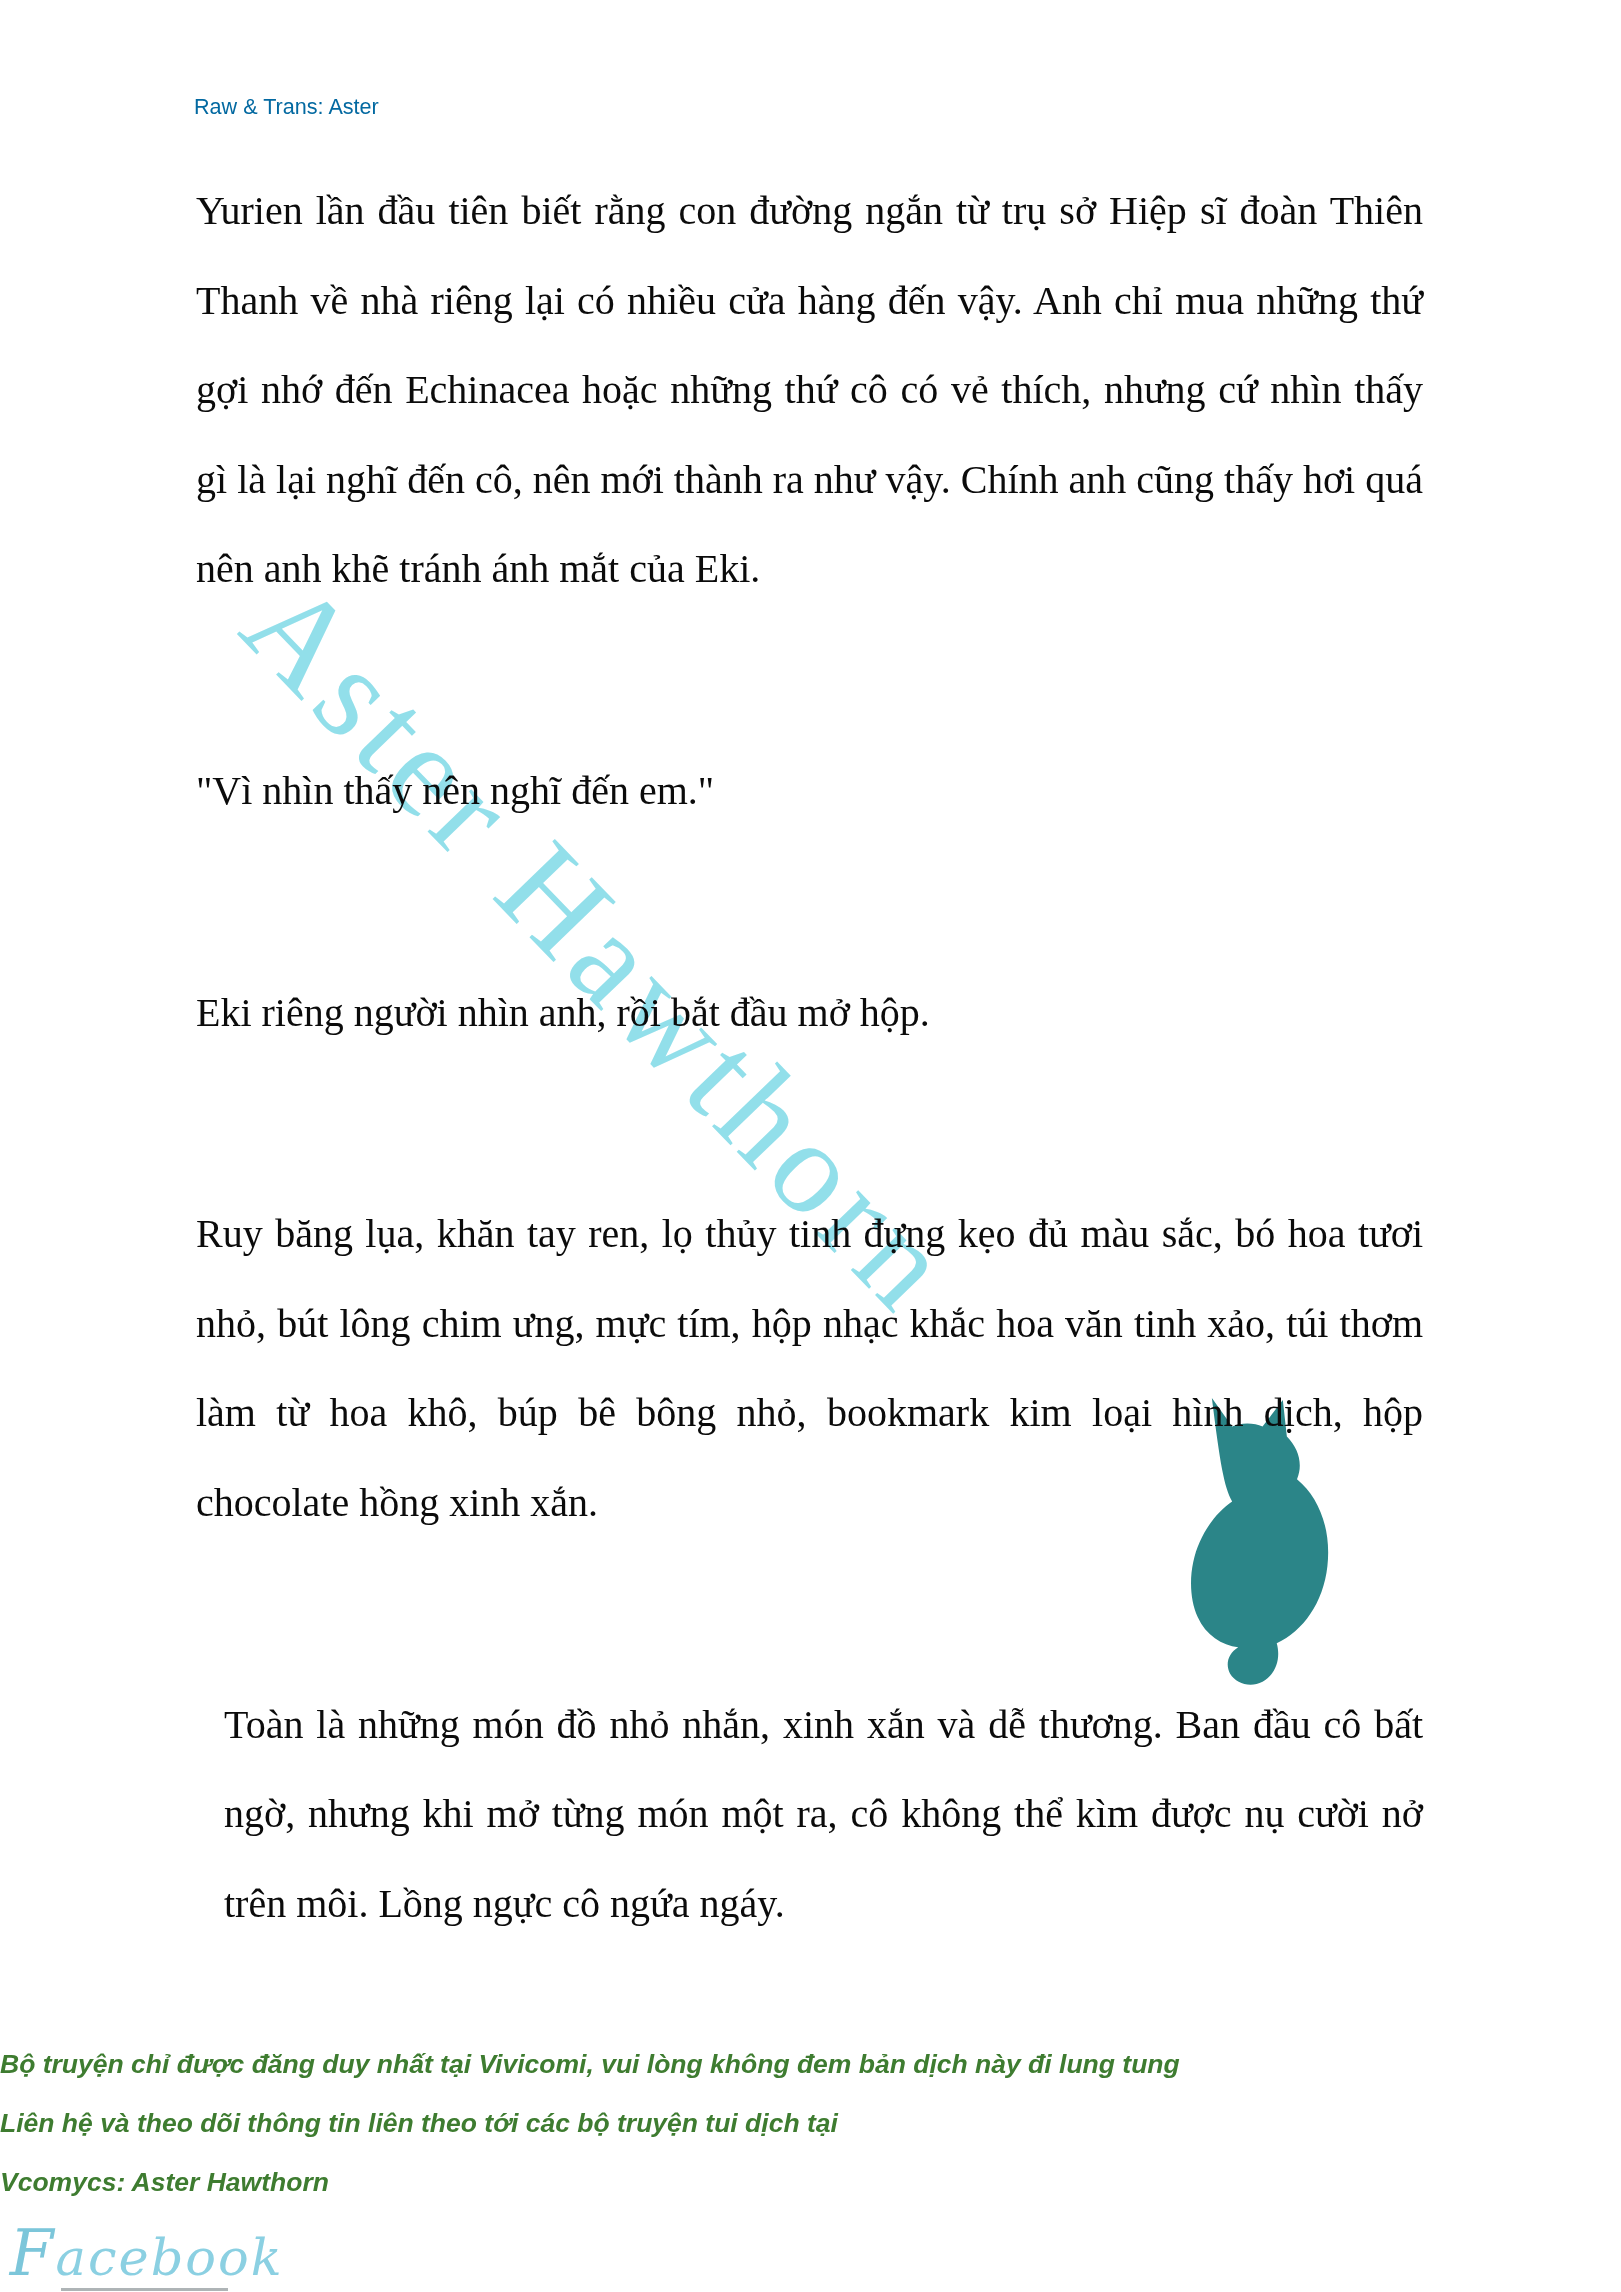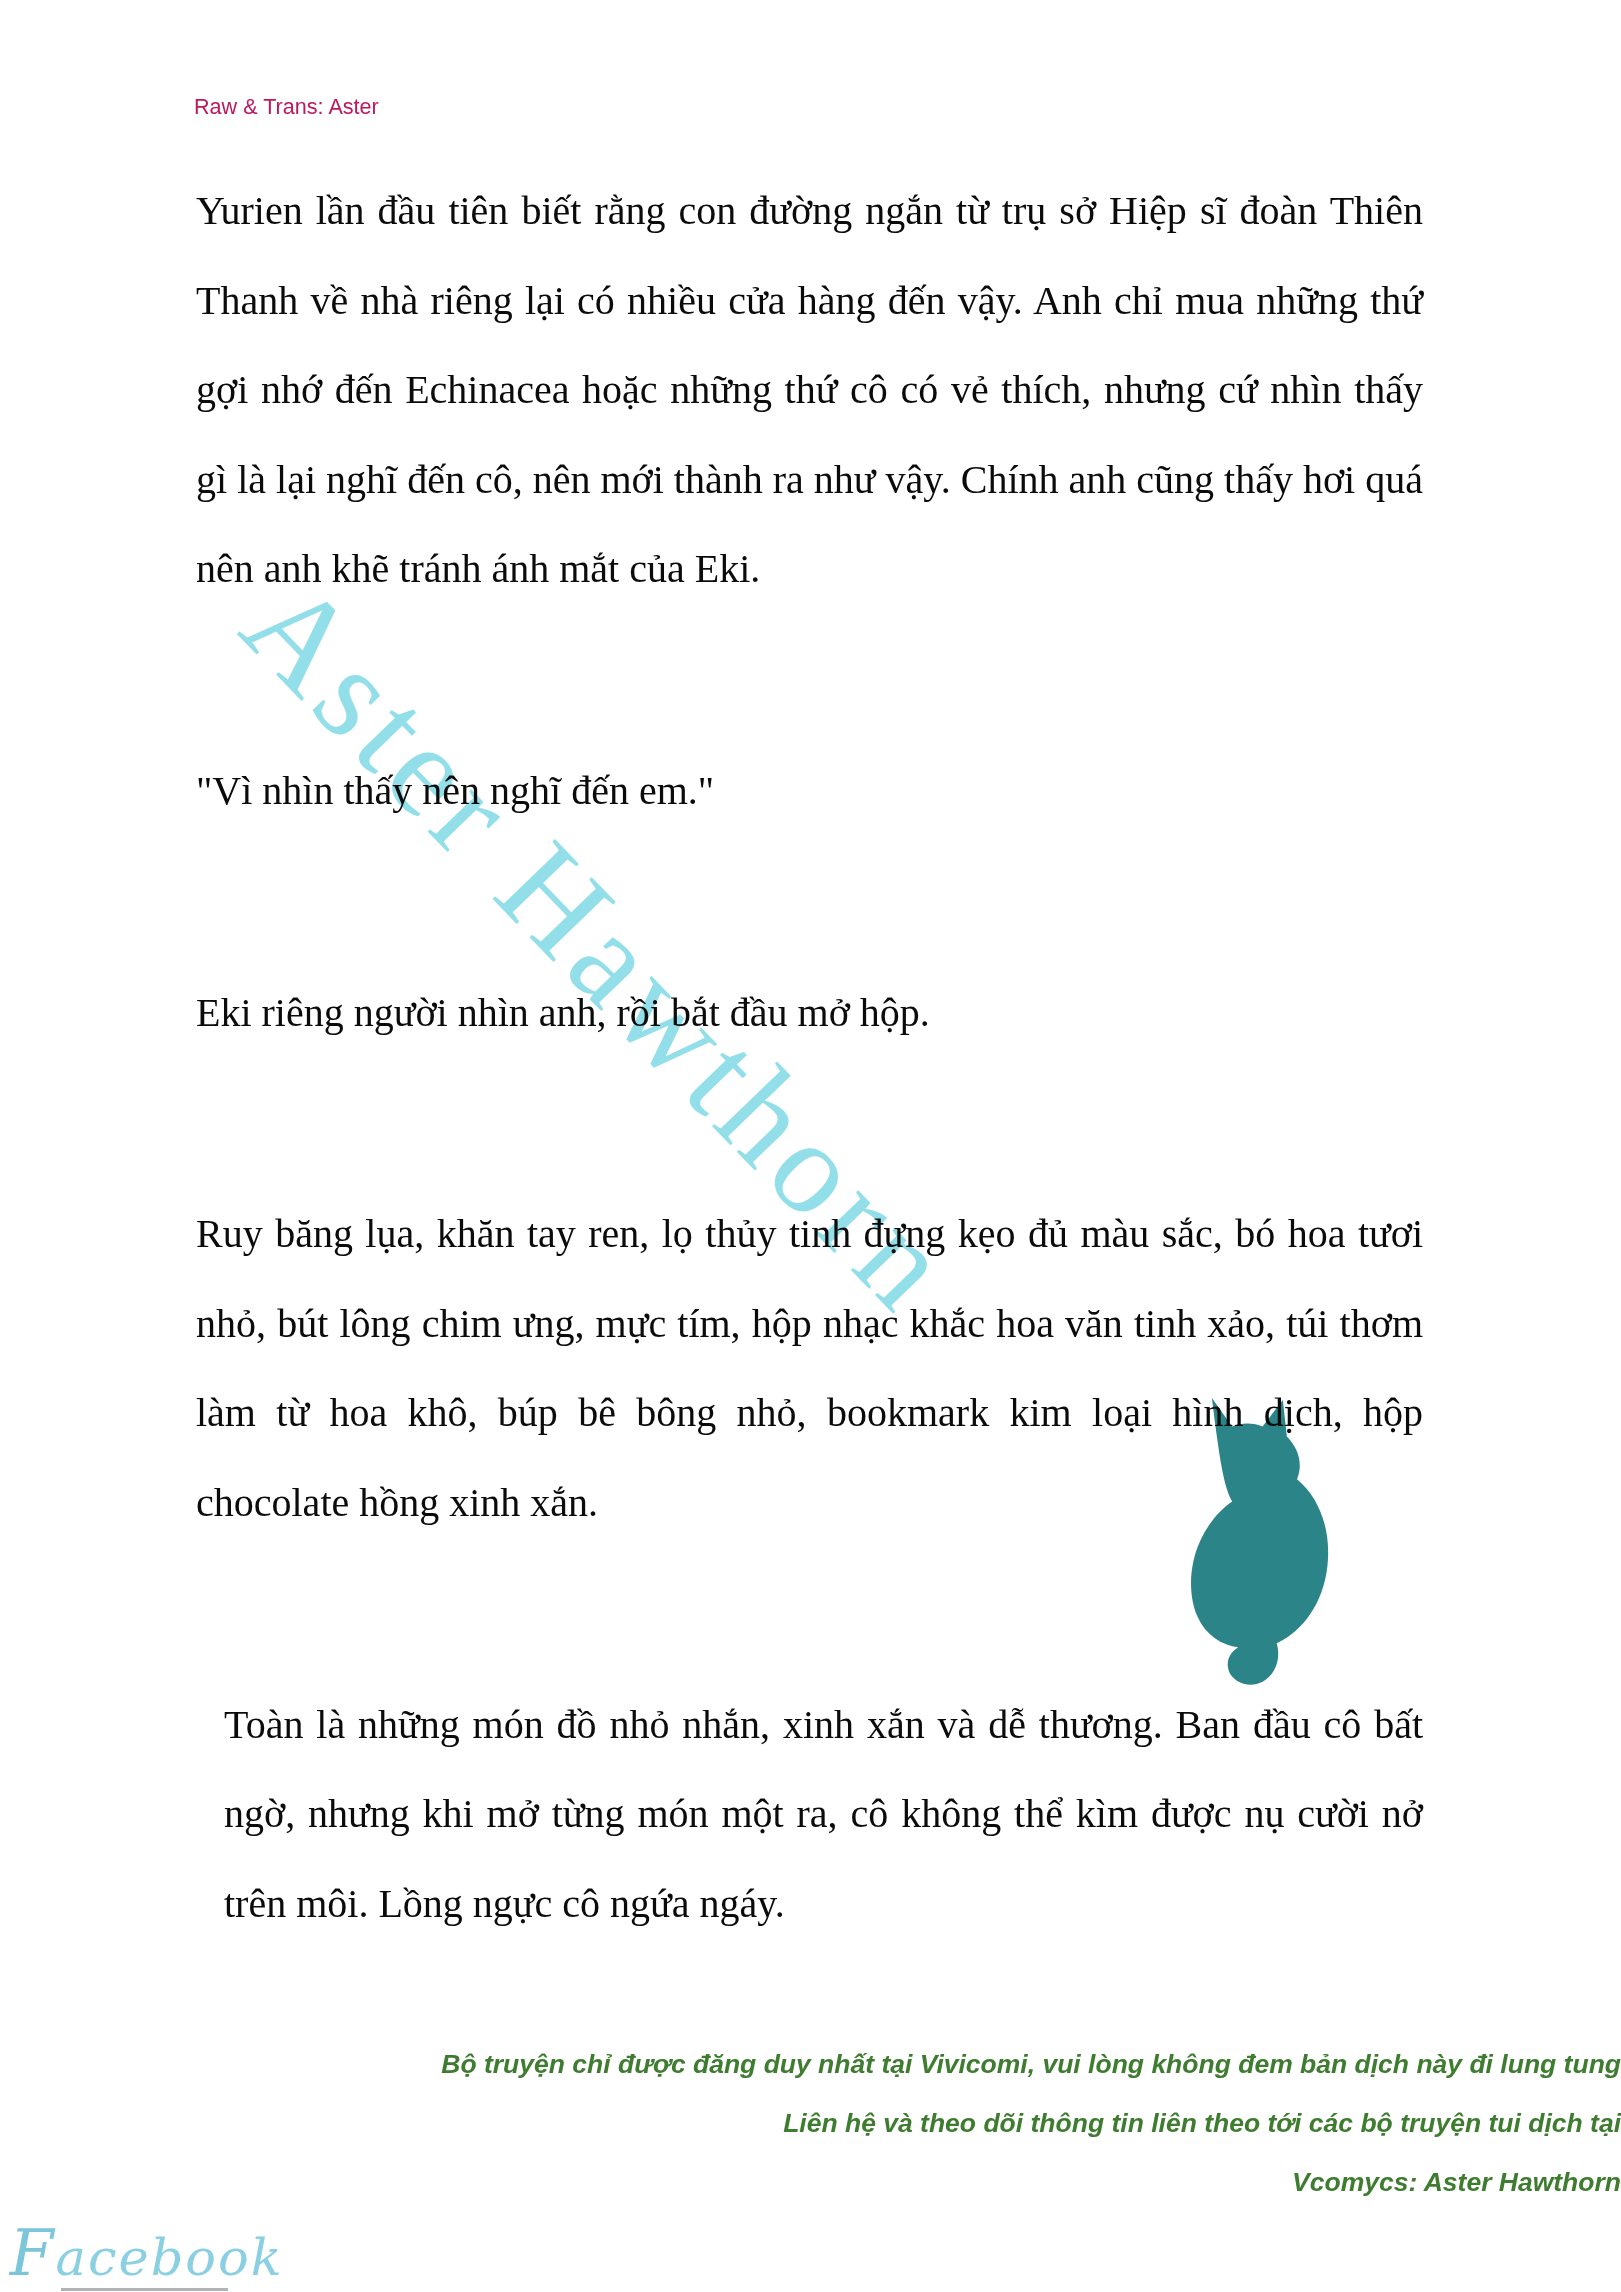--- a/index.html
+++ b/index.html
@@ -15,21 +15,21 @@
     overflow: hidden;
   }
 
   
   .credit {
     position: absolute;
     top: 94px;
     left: 194px;
     font-family: "Liberation Sans", sans-serif;
     font-size: 21.6px;
-    color: #be185d;
+    color: #0369a1;
     z-index: 3;
   }
 
   
   .watermark {
     position: absolute;
     top: 549px;
     left: 323px;
     font-family: "Liberation Serif", serif;
     font-size: 132px;
@@ -67,21 +67,21 @@
   }
   .content p { margin: 0 0 132px 0; }
   .content p:last-child { margin-bottom: 0; margin-left: 28px; }
 
   
   .footer {
     position: absolute;
     left: 0;
     right: 0;
     top: 2035px;
-    text-align: right;
+    text-align: left;
     z-index: 2;
     font-family: "Liberation Sans", sans-serif;
     font-style: italic;
     font-weight: bold;
     font-size: 26.5px;
     line-height: 59px;
     color: #3e7c30;
   }
 
   

